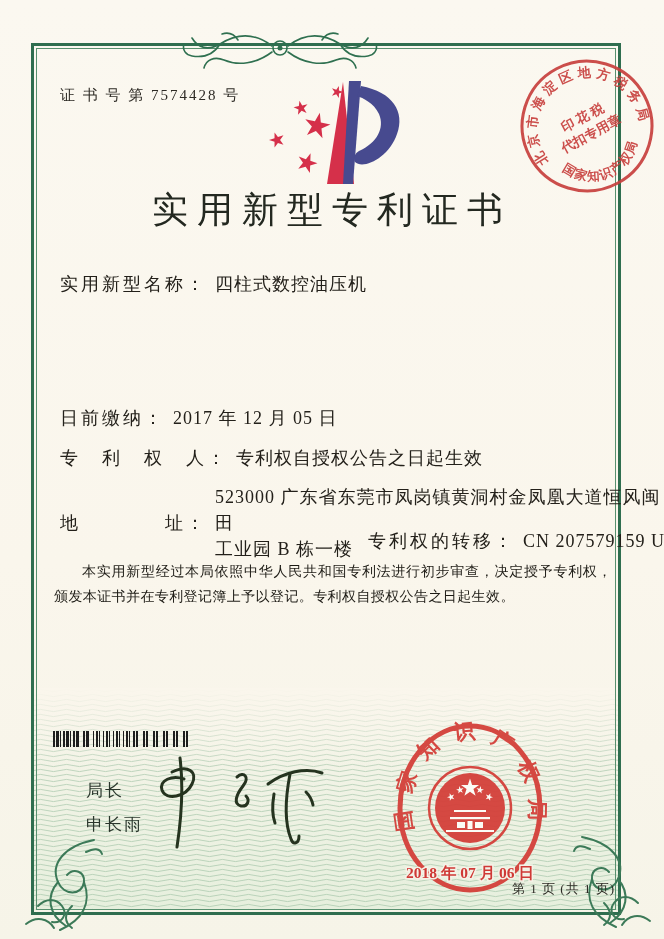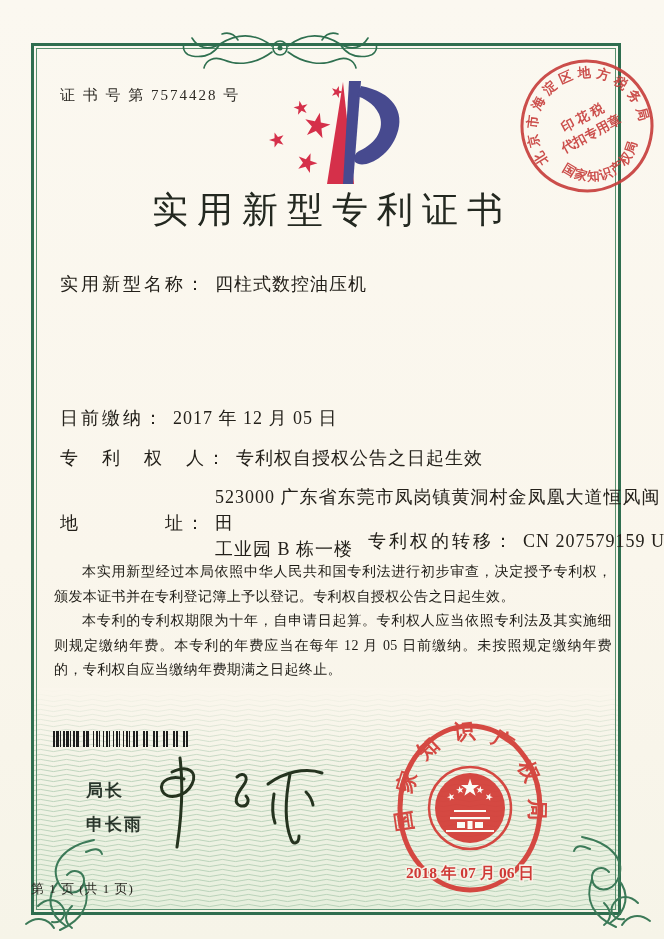--- a/index.html
+++ b/index.html
@@ -21,22 +21,22 @@
   .val{margin-left:8px;letter-spacing:1px;}
   .addr-row{display:flex;align-items:center;}
   .addr-val{margin-left:8px;letter-spacing:1px;line-height:26px;white-space:normal;width:450px;}
   .paras{left:54px;top:560px;width:558px;font-size:14px;line-height:24.5px;
          color:#1d1b15;letter-spacing:0.4px;}
   .paras p{margin:0;text-indent:2em;text-align:justify;}
   .barcode{left:53px;top:731px;width:138px;height:16px;
     background:repeating-linear-gradient(90deg,#1e1e1e 0 1.5px,transparent 1.5px 3px,
       #1e1e1e 3px 5.5px,transparent 5.5px 6.5px,#1e1e1e 6.5px 7.5px,transparent 7.5px 10px);}
   .officer{left:86px;top:779px;font-size:17px;color:#2a362c;letter-spacing:2px;}
-  .officer div{margin-bottom:11px;font-weight:bold;}
-  .footer{left:31px;top:880px;width:584px;text-align:left;font-size:13px;
+  .officer div{margin-bottom:11px;}
+  .footer{left:31px;top:880px;width:584px;text-align:right;font-size:13px;
           color:#2c2a24;letter-spacing:1px;}
   .seal-tax{left:511px;top:50px;transform:rotate(-28deg);opacity:.92;}
   .seal-cnipa{left:384px;top:716px;opacity:.95;}
   .sig{left:142px;top:752px;}
   .ornament-top{left:178px;top:26px;}
   .flourish-l{left:16px;top:836px;}
   .flourish-r{left:572px;top:833px;transform:scaleX(-1);}
   svg text{font-family:"Liberation Serif","DejaVu Serif",serif;}
 </style>
 </head>
@@ -137,21 +137,20 @@
       <span>523000 广东省东莞市凤岗镇黄洞村金凤凰大道恒风闽田</span><br>
       <span>工业园 B 栋一楼</span>
     </span>
   </div>
   <div class="abs frow" style="top:529px;left:368px">
     <span class="lbl">专利权的转移：</span><span class="val">CN 207579159 U</span>
   </div>
 
   <div class="abs paras">
     <p>本实用新型经过本局依照中华人民共和国专利法进行初步审查，决定授予专利权，颁发本证书并在专利登记簿上予以登记。专利权自授权公告之日起生效。</p>
-    <p>本专利的专利权期限为十年，自申请日起算。专利权人应当依照专利法及其实施细则规定缴纳年费。本专利的年费应当在每年 12 月 05 日前缴纳。未按照规定缴纳年费的，专利权自应当缴纳年费期满之日起终止。</p>
   </div>
 
   <div class="abs barcode"></div>
 
   <div class="abs officer">
     <div>局长</div>
     <div>申长雨</div>
   </div>
 
   <svg class="abs sig" width="195" height="105" viewBox="0 0 195 105">

